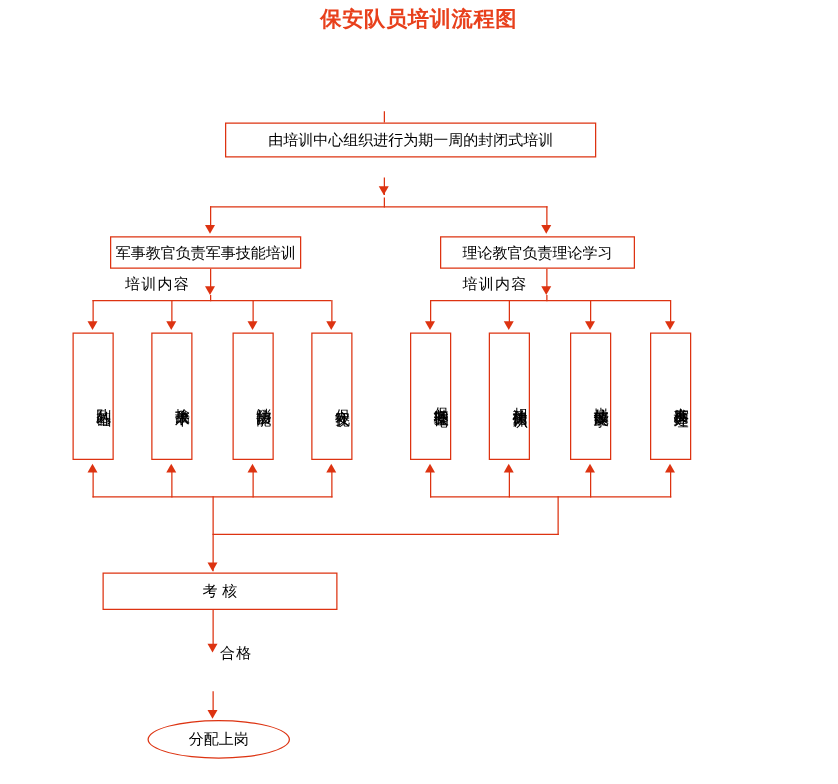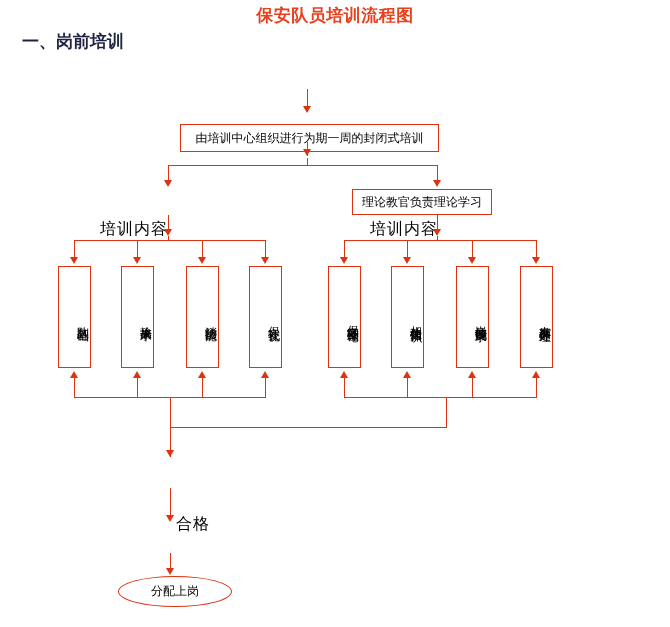--- a/index.html
+++ b/index.html
@@ -94,51 +94,51 @@
     width: 0; height: 0;
     border-left: 4px solid transparent;
     border-right: 4px solid transparent;
     border-bottom: 7px solid #DD3311;
   }
 
   
   .edge-label {
     position: absolute;
     font-family: Liberation Sans, sans-serif;
-    font-size: 16px;
+    font-size: 12px;
     color: #000000;
     white-space: nowrap;
     letter-spacing: 1px;
   }
 </style>
 </head>
 <body>
 
 <div id="page">
 
   <div class="chart-title">保安队员培训流程图</div>
-  <div class="section-heading">一、岗前培训</div>
 
 
   <div class="ln-v" style="left:307px; top:89px; height:18px;"></div>
   <div class="arrow-down" style="left:303px; top:106px;"></div>
 
-  <div class="node" style="left:180px; top:124px; width:259px; height:28px;">由培训中心组织进行为期一周的封闭式培训</div>
+  <div class="node" style="left:180px; top:98px; width:297px; height:28px;">由培训中心组织进行为期一周的封闭式培训</div>
 
   <div class="ln-v" style="left:307px; top:142px; height:14px;"></div>
   <div class="arrow-down" style="left:303px; top:149px;"></div>
   <div class="ln-v" style="left:307px; top:158px; height:8px;"></div>
 
   <div class="ln-h" style="left:168px; top:165px; width:270px;"></div>
   <div class="ln-v" style="left:168px; top:165px; height:16px;"></div>
   <div class="arrow-down" style="left:164px; top:180px;"></div>
   <div class="ln-v" style="left:437px; top:165px; height:16px;"></div>
   <div class="arrow-down" style="left:433px; top:180px;"></div>
 
-  <div class="node" style="left:352px; top:189px; width:140px; height:26px;">理论教官负责理论学习</div>
+  <div class="node" style="left:88px; top:189px; width:153px; height:26px;">军事教官负责军事技能培训</div>
+  <div class="node" style="left:352px; top:189px; width:156px; height:26px;">理论教官负责理论学习</div>
 
   <div class="edge-label" style="left:100px; top:219px;">培训内容</div>
   <div class="edge-label" style="left:370px; top:219px;">培训内容</div>
 
   <div class="ln-v" style="left:168px; top:215px; height:16px;"></div>
   <div class="arrow-down" style="left:164px; top:229px;"></div>
   <div class="ln-v" style="left:168px; top:236px; height:5px;"></div>
 
   <div class="ln-v" style="left:437px; top:215px; height:16px;"></div>
   <div class="arrow-down" style="left:433px; top:229px;"></div>
@@ -192,20 +192,21 @@
   <div class="ln-v" style="left:472px; top:377px; height:21px;"></div>
   <div class="arrow-up" style="left:532px; top:371px;"></div>
   <div class="ln-v" style="left:536px; top:377px; height:21px;"></div>
   <div class="ln-h" style="left:344px; top:397px; width:193px;"></div>
 
   <div class="ln-v" style="left:170px; top:397px; height:60px;"></div>
   <div class="ln-v" style="left:446px; top:397px; height:31px;"></div>
   <div class="ln-h" style="left:170px; top:427px; width:277px;"></div>
   <div class="arrow-down" style="left:166px; top:450px;"></div>
 
+  <div class="node" style="left:82px; top:458px; width:188px; height:30px;">考    核</div>
 
   <div class="ln-v" style="left:170px; top:488px; height:28px;"></div>
   <div class="arrow-down" style="left:166px; top:515px;"></div>
   <div class="edge-label" style="left:176px; top:514px;">合格</div>
 
 
   <div class="ln-v" style="left:170px; top:553px; height:16px;"></div>
   <div class="arrow-down" style="left:166px; top:568px;"></div>
 
   <div class="node ellipse" style="left:118px; top:576px; width:114px; height:31px;">分配上岗</div>

